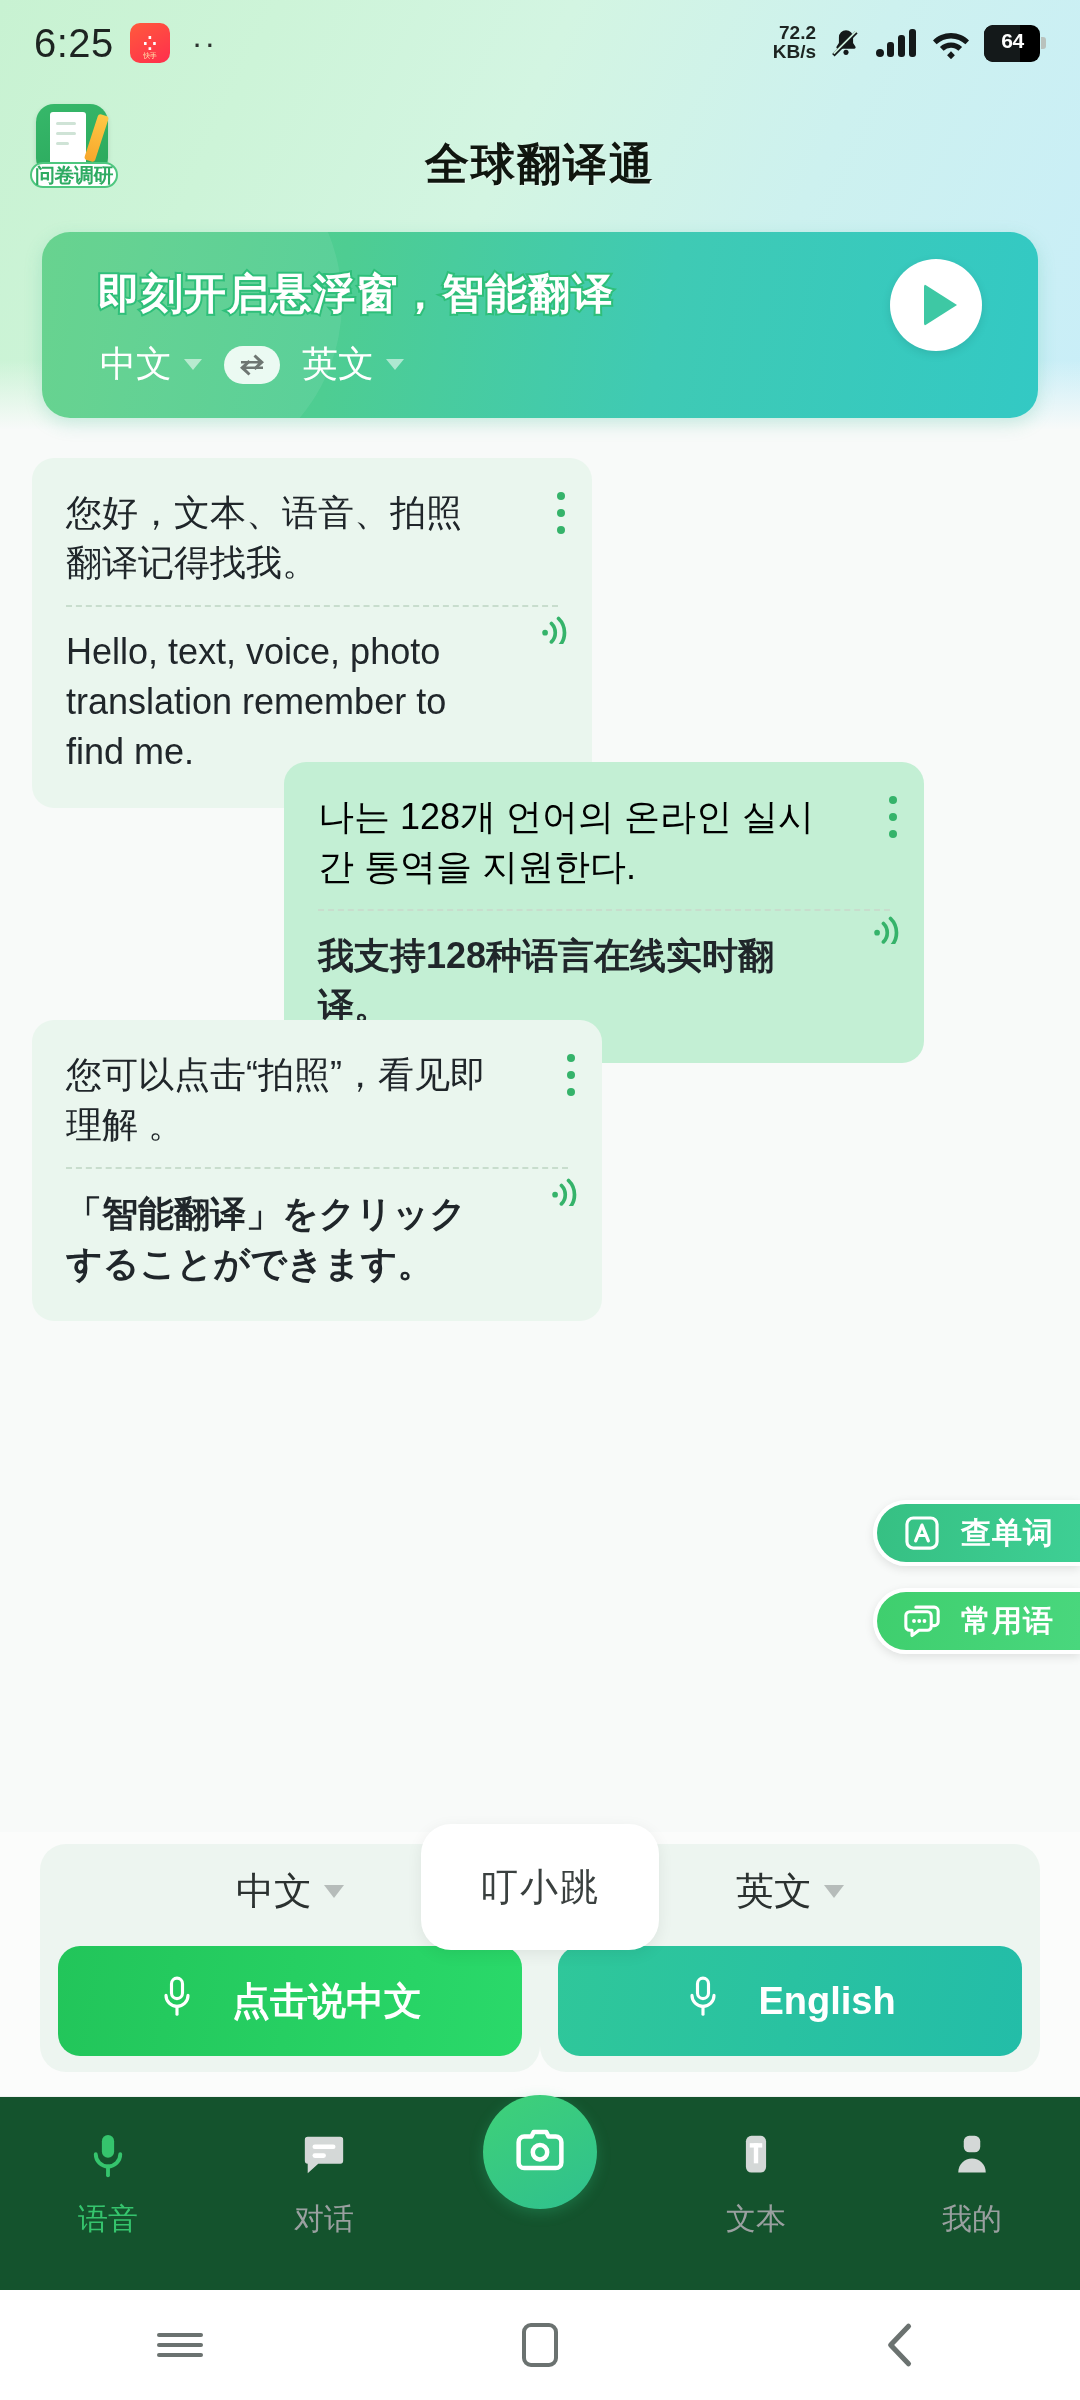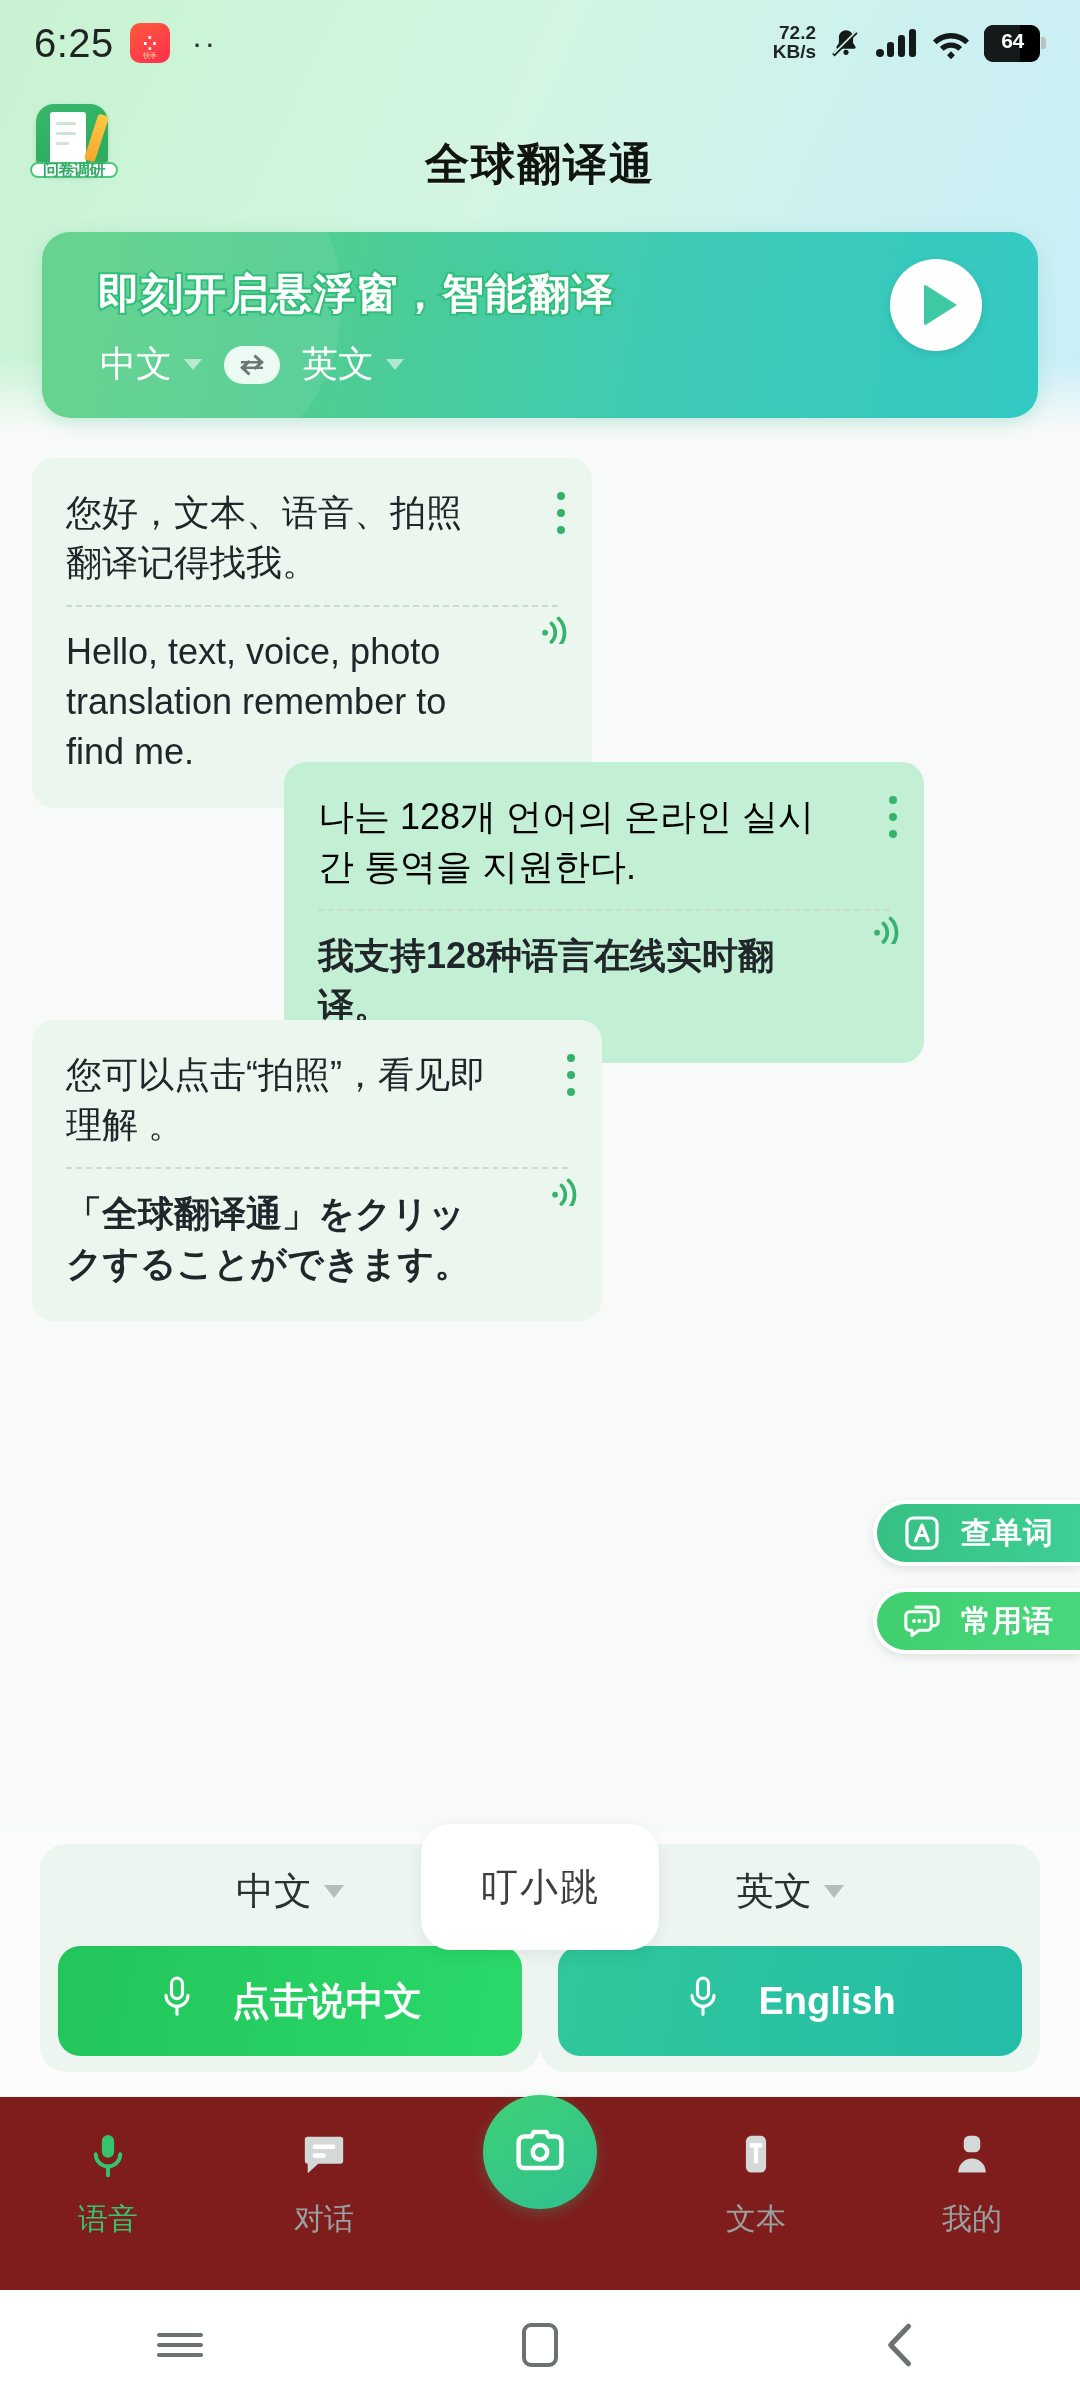--- a/index.html
+++ b/index.html
@@ -82,24 +82,24 @@
   }
   .survey-paper i{
     position:absolute; left:6px; width:20px; height:3px; background:#cfe3d6; border-radius:2px; display:block;
   }
   .survey-pencil{
     position:absolute; right:6px; top:10px; width:11px; height:48px;
     background:linear-gradient(180deg,#ffc845,#f7a72c);
     border-radius:3px; transform:rotate(18deg);
   }
   .survey-badge{
-    position:absolute; left:0; top:58px; width:88px; height:16px; border-radius:15px;
+    position:absolute; left:0; top:58px; width:88px; height:26px; border-radius:15px;
     background:#fff; border:2px solid #4ec77f;
     display:flex; align-items:center; justify-content:center;
-    font-size:16px; color:#2eab62; font-weight:700; letter-spacing:-0.5px;
+    font-size:20px; color:#2eab62; font-weight:700; letter-spacing:-0.5px;
   }
   .app-title{
     position:absolute; left:0; top:14px; width:1080px; text-align:center;
     font-size:44px; font-weight:700; color:#10160f; letter-spacing:2px;
     text-shadow:1px 1px 0 rgba(255,255,255,0.45);
     margin-top:21px;
   }
 
   
   .banner{
@@ -209,21 +209,21 @@
     position:absolute; left:50%; transform:translateX(-50%); top:-8px;
     width:238px; height:126px; background:#ffffff; border-radius:30px; z-index:9;
     display:flex; align-items:center; justify-content:center;
     font-size:38px; color:#3a403f; letter-spacing:2px;
     box-shadow:0 4px 16px rgba(0,0,0,0.07);
   }
 
   
   .tabbar{
     position:absolute; left:0; top:2096px; width:1080px; height:194px; z-index:6;
-    background:#7f1d1d; display:flex; align-items:flex-start;
+    background:#14532d; display:flex; align-items:flex-start;
     border-top:1px solid #f0f2f1;
   }
   .tab{
     flex:1; display:flex; flex-direction:column; align-items:center; gap:14px; padding-top:34px;
   }
   .tab-label{ font-size:30px; color:#9aa0a0; }
   .tab.active .tab-label{ color:#35c46d; }
   .tab.fab{ position:relative; }
   .fab-circle{
     position:absolute; top:-2px; left:50%; transform:translateX(-50%);
@@ -362,21 +362,21 @@
         <circle cx="5" cy="16" r="2" fill="#35b36a"></circle>
         <path d="M9.5 9.5a9.2 9.2 0 0 1 0 13" stroke="#35b36a" stroke-width="2.6" fill="none" stroke-linecap="round"></path>
         <path d="M14.5 6a14 14 0 0 1 0 20" stroke="#35b36a" stroke-width="2.6" fill="none" stroke-linecap="round"></path>
       </svg>
     </span>
   </div>
 
   <div class="bubble left" style="top:580px; width:570px;">
     <div class="b-src">您可以点击“拍照”，看见即理解 。</div>
     <div class="b-divider"></div>
-    <div class="b-dst bold">「全球翻译通」をクリックすることができます。</div>
+    <div class="b-dst bold">「智能翻译」をクリックすることができます。</div>
     <span class="b-kebab">
         <i></i>
         <i></i>
         <i></i>
       </span>
     <span class="b-speaker" style="top:152px;">
       <svg width="34" height="34" viewBox="0 0 24 24">
         <circle cx="5" cy="16" r="2" fill="#35b36a"></circle>
         <path d="M9.5 9.5a9.2 9.2 0 0 1 0 13" stroke="#35b36a" stroke-width="2.6" fill="none" stroke-linecap="round"></path>
         <path d="M14.5 6a14 14 0 0 1 0 20" stroke="#35b36a" stroke-width="2.6" fill="none" stroke-linecap="round"></path>

